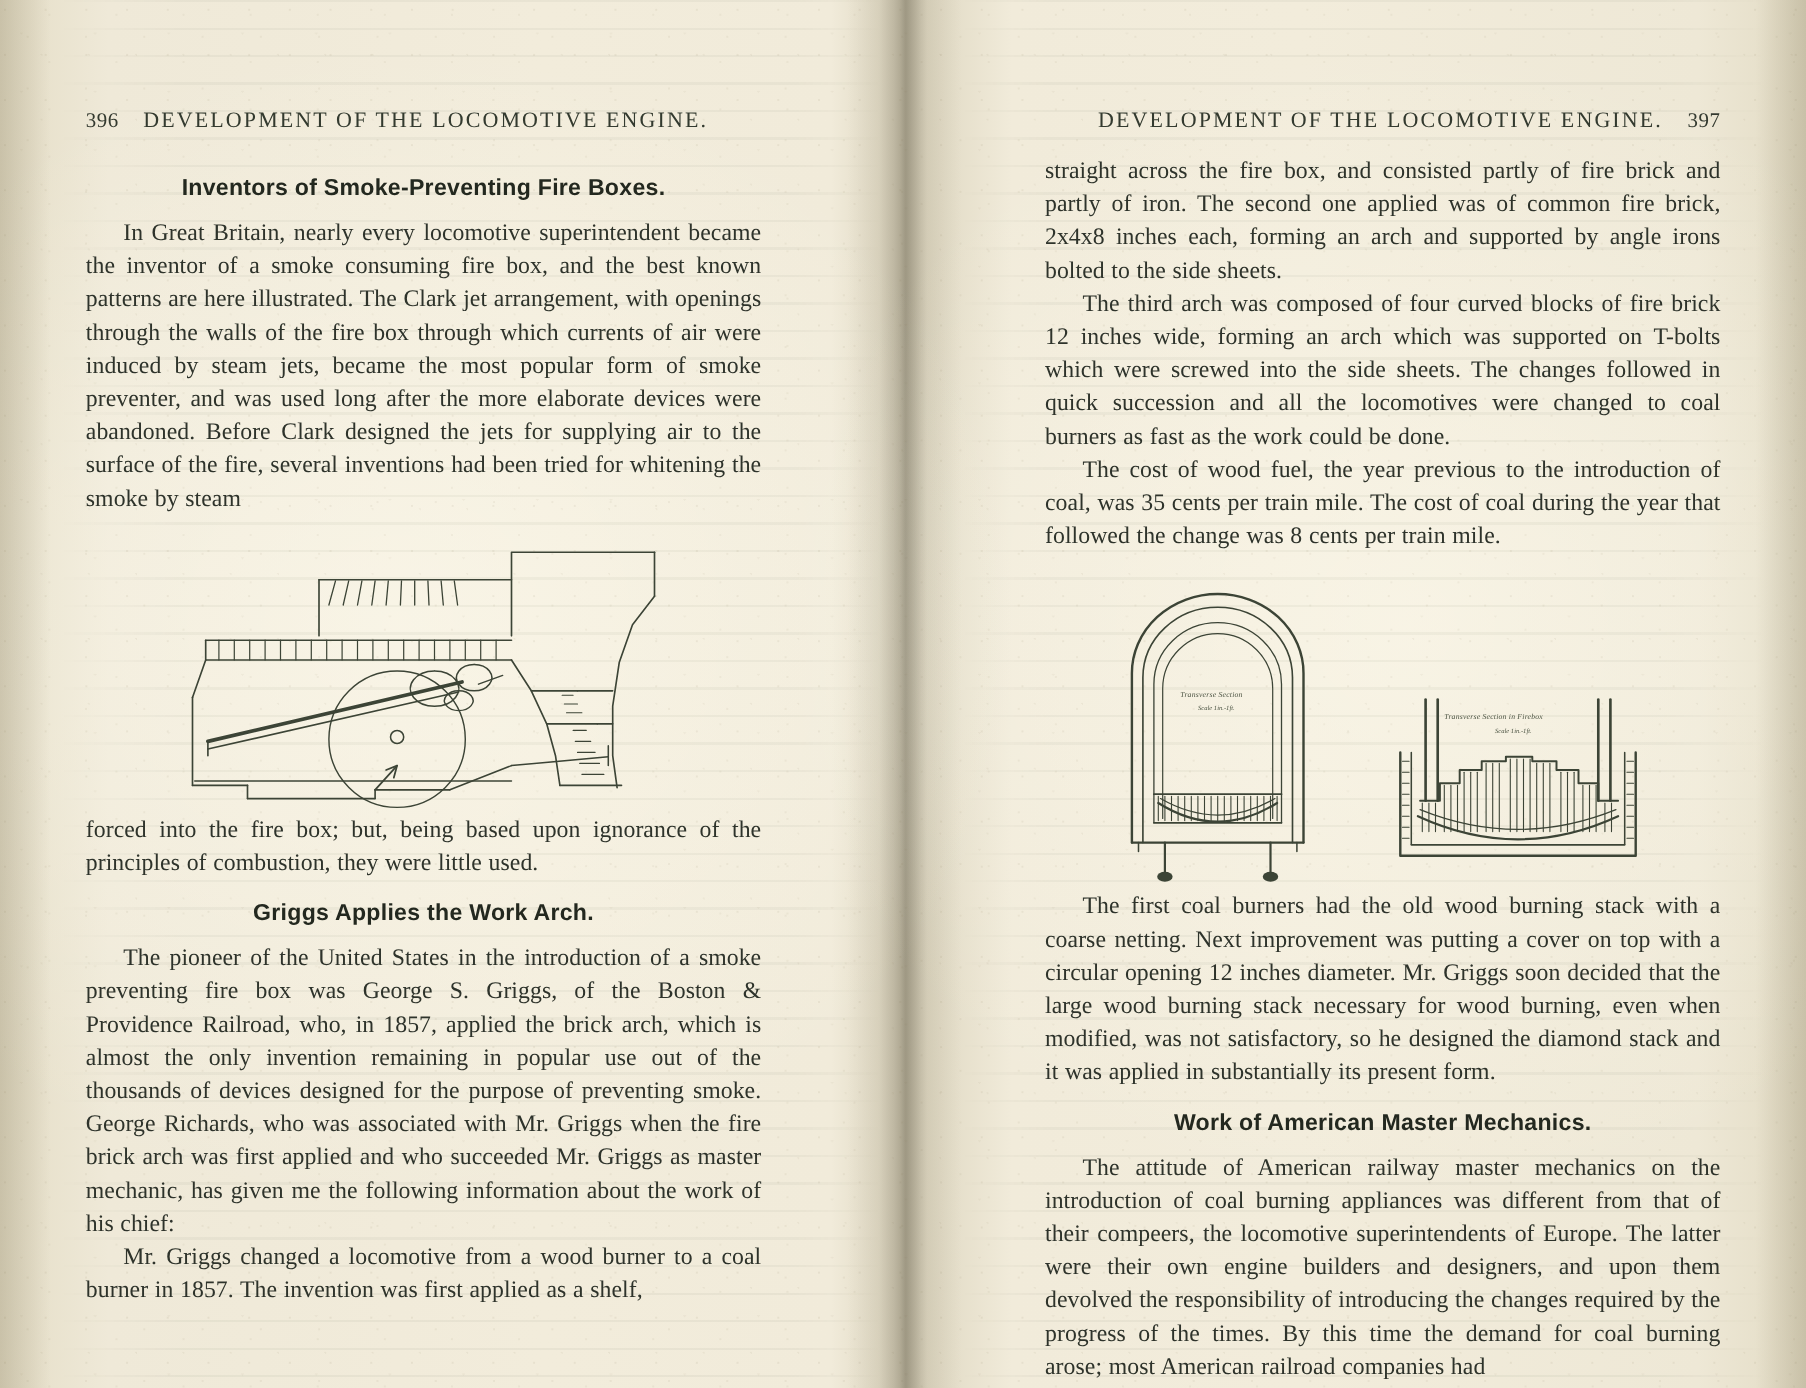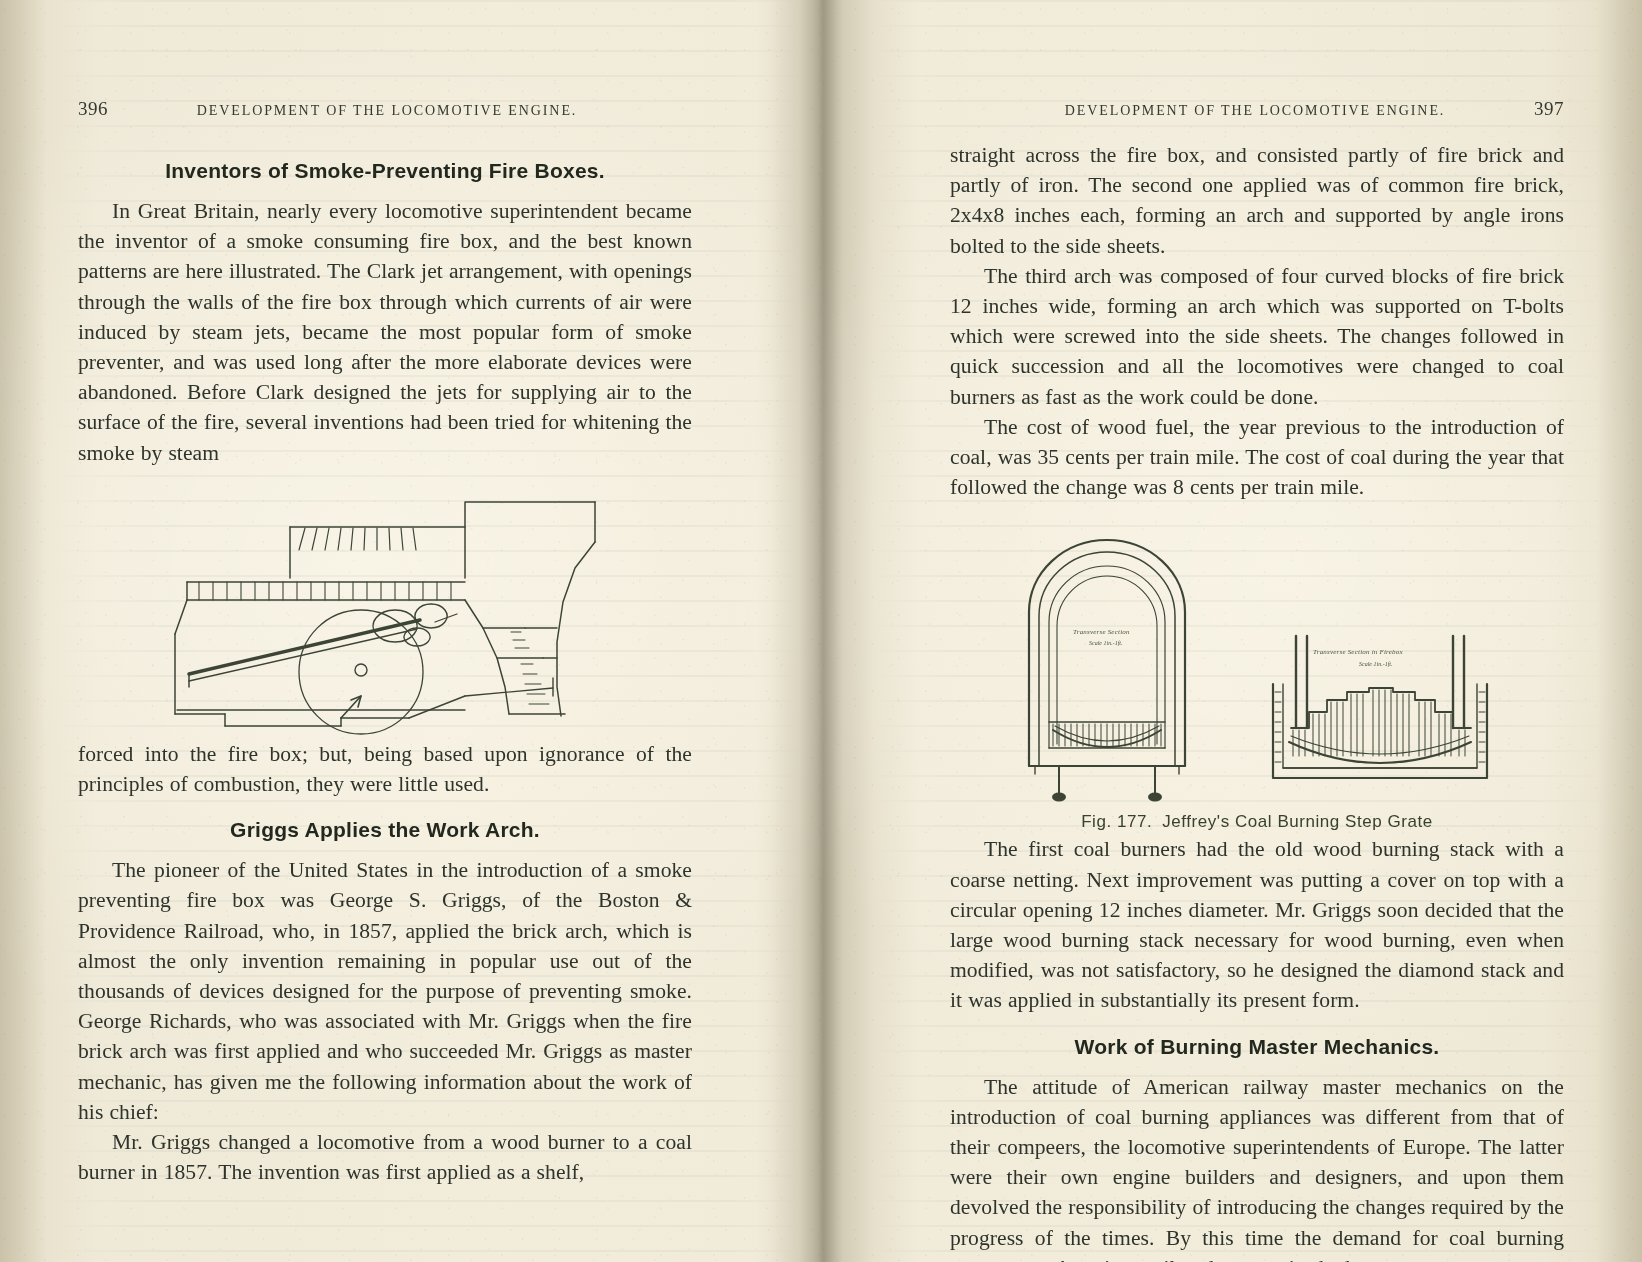--- a/index.html
+++ b/index.html
@@ -60,21 +60,21 @@
 
   .running-head{
     position:absolute;top:82px;left:78px;right:78px;height:24px;
     display:flex;align-items:baseline;
   }
   .rh-num{
     font-size:19px;letter-spacing:.5px;color:#343a30;
     font-family:"Liberation Serif",serif;
   }
   .rh-title{
-    flex:1;text-align:center;font-size:14px;letter-spacing:1.9px;
+    flex:1;text-align:center;font-size:20px;letter-spacing:1.9px;
     color:#333a2f;
   }
   .page-left .rh-title{padding-right:26px;}
   .page-right .rh-title{padding-left:26px;}
 
   .col{
     position:absolute;top:124px;left:78px;width:614px;
   }
   .page-right .col{left:78px;width:614px;}
 
@@ -378,28 +378,25 @@
             <path d="M292 226 Q383 268 474 226" stroke-width="2"></path>
             <path d="M294 220 Q383 256 472 220" stroke-width="1.1"></path>
             <path d="M286 252 L480 252" stroke-width="1.4"></path>
           </g>
 
           <text class="tiny-label" x="76" y="118">Transverse Section</text>
           <text class="tiny-label2" x="92" y="129">Scale 1in.-1ft.</text>
           <text class="tiny-label" x="316" y="138">Transverse Section in Firebox</text>
           <text class="tiny-label2" x="362" y="150">Scale 1in.-1ft.</text>
         </svg>
-        <div class="figcap">
-          <span class="num">Fig. 177.</span><span>Jeffrey's Coal Burning Step Grate</span>
-        </div>
       </div>
 
       <p class="body indent">The first coal burners had the old wood burning stack with a coarse netting.  Next improvement was putting a cover on top with a circular opening 12 inches diameter.  Mr. Griggs soon decided that the large wood burning stack necessary for wood burning, even when modified, was not satisfactory, so he designed the diamond stack and it was applied in substantially its present form.</p>
 
-      <h2 class="sub">Work of Burning Master Mechanics.</h2>
+      <h2 class="sub">Work of American Master Mechanics.</h2>
 
       <p class="body indent">The attitude of American railway master mechanics on the introduction of coal burning appliances was different from that of their compeers, the locomotive superintendents of Europe.  The latter were their own engine builders and designers, and upon them devolved the responsibility of introducing the changes required by the progress of the times.  By this time the demand for coal burning arose; most American railroad companies had</p>
     </div>
   </div>
 
   <div class="gutter"></div>
   <div class="edge-l"></div>
   <div class="edge-r"></div>
   <div class="grain"></div>
 </div>

